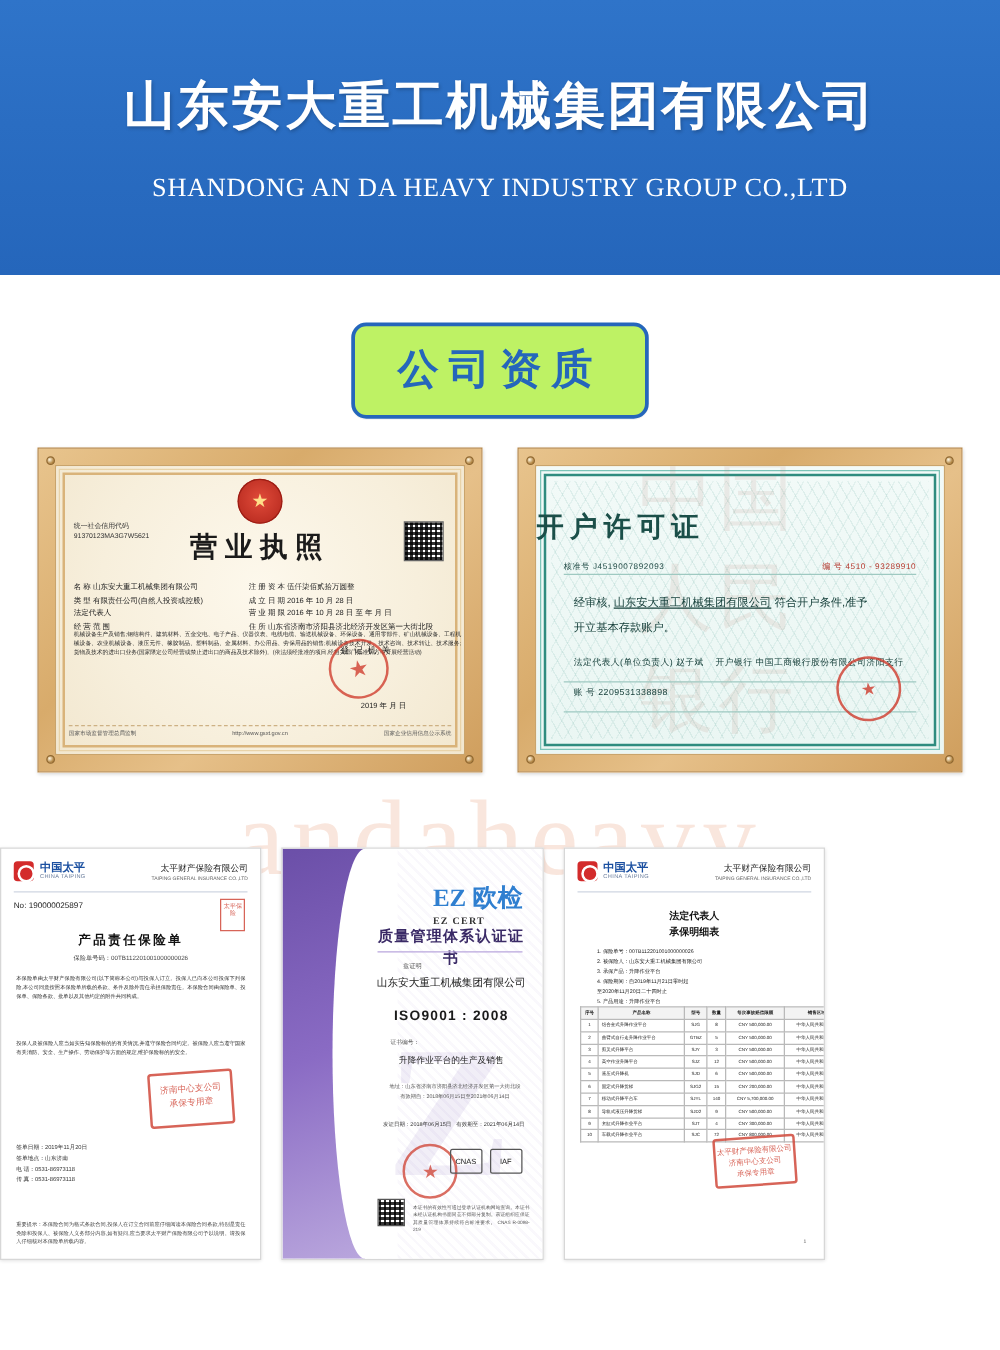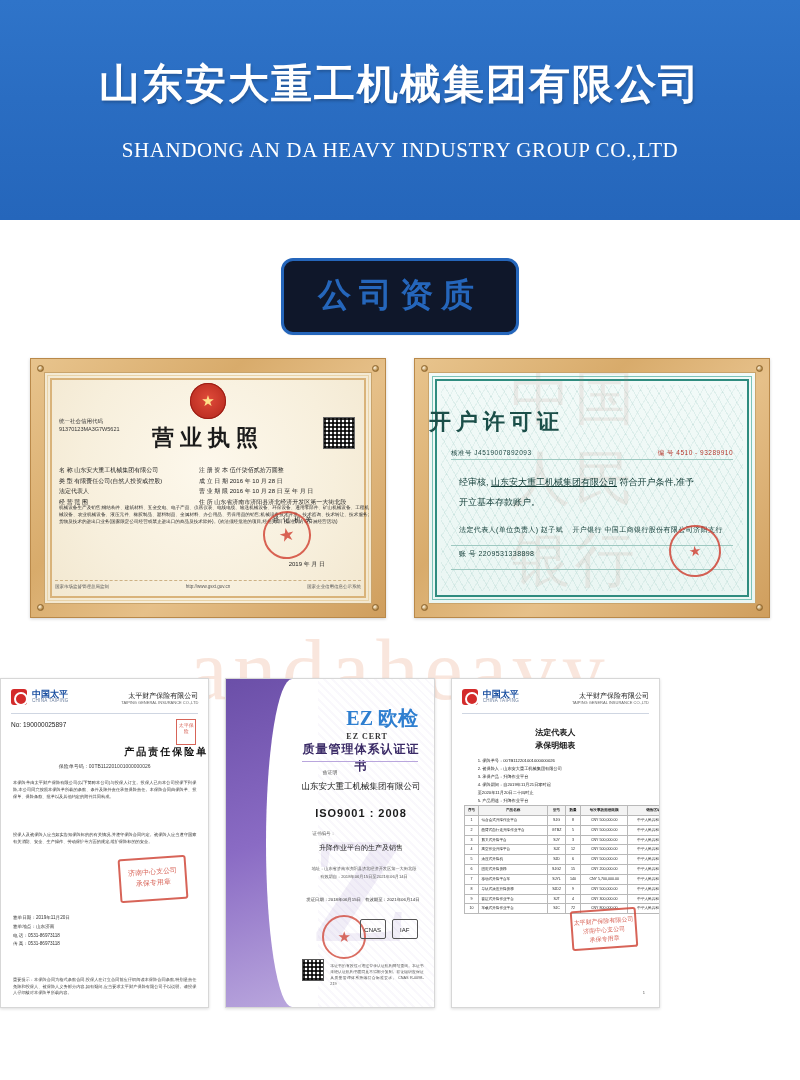--- a/index.html
+++ b/index.html
@@ -73,21 +73,21 @@
   }
   .section-title {
     border: 3px solid #2566bb;
     border-radius: 12px;
     padding: 12px 34px 14px 34px;
     color: #2566bb;
     font-family: "Liberation Serif", serif;
     font-weight: bold;
     font-size: 33px;
     letter-spacing: 8px;
-    background: #0f172a;
+    background: #bef264;
     box-shadow: 0 1px 0 rgba(0,0,0,0.04);
   }
 
   
   .row-top {
     position: absolute;
     left: 0; top: 358px;
     width: 800px;
     display: flex;
     justify-content: center;
@@ -341,21 +341,21 @@
   }
   .tp-stamp {
     position: absolute; right: 12px; top: 40px;
     width: 20px; height: 26px;
     border: 1px solid #d14a3c; color: #d14a3c;
     font-size: 5px; line-height: 1.1; text-align: center;
     padding-top: 3px; opacity: .85;
   }
   .tp-doctitle {
     position: absolute; left: 0; right: 0; top: 66px;
-    text-align: right; font-size: 10px; font-weight: bold; color: #111;
+    text-align: center; font-size: 10px; font-weight: bold; color: #111;
     letter-spacing: 2px;
   }
   .tp-sub {
     position: absolute; left: 0; right: 0; top: 84px;
     text-align: center; font-size: 5px; color: #444;
   }
   .tp-para {
     position: absolute; left: 12px; right: 12px; top: 100px;
     font-size: 4.2px; color: #333; line-height: 1.7; text-align: justify;
   }

